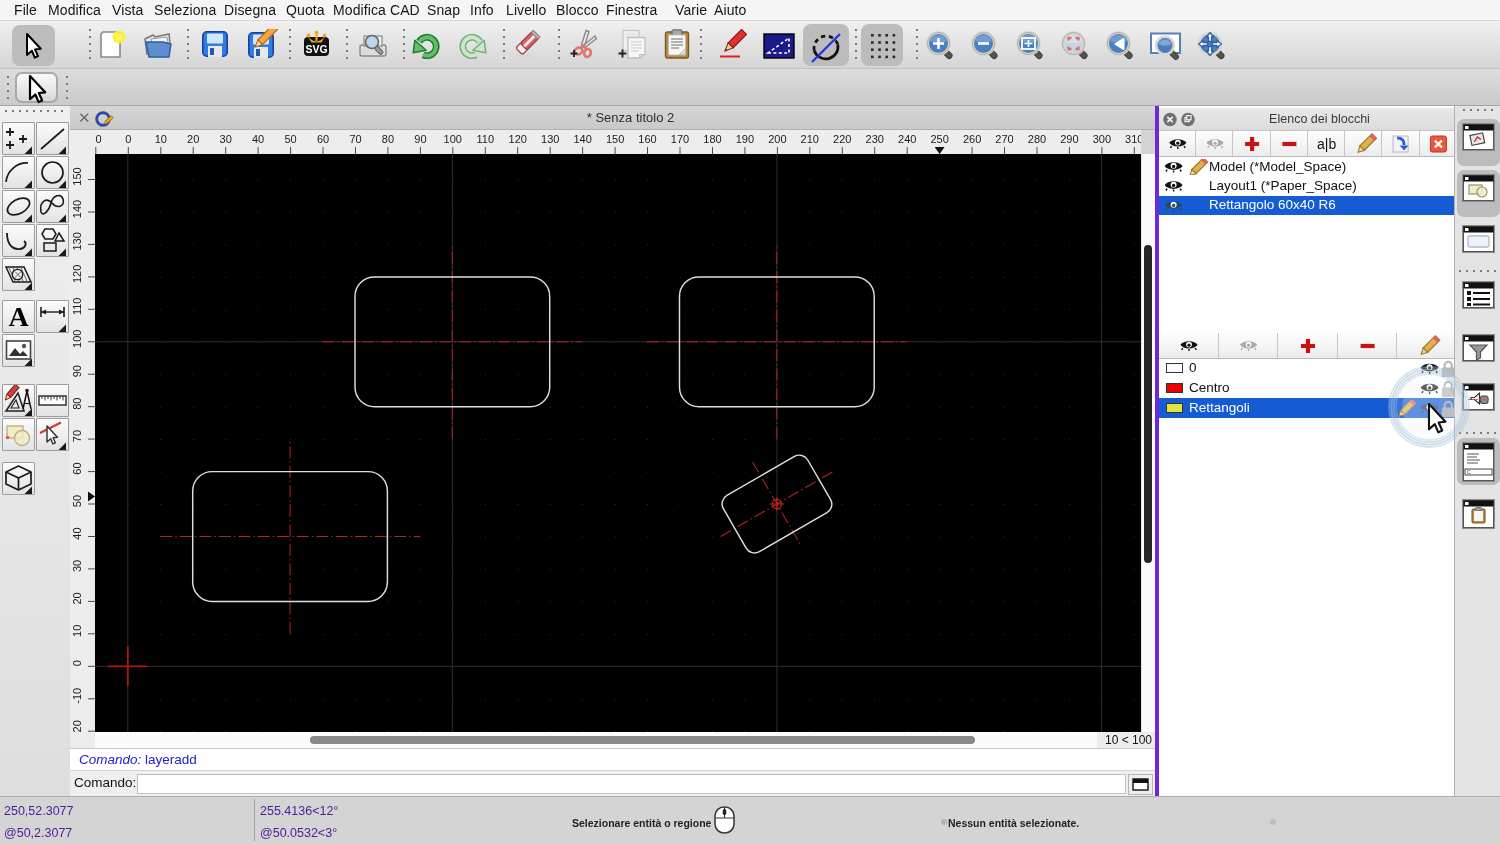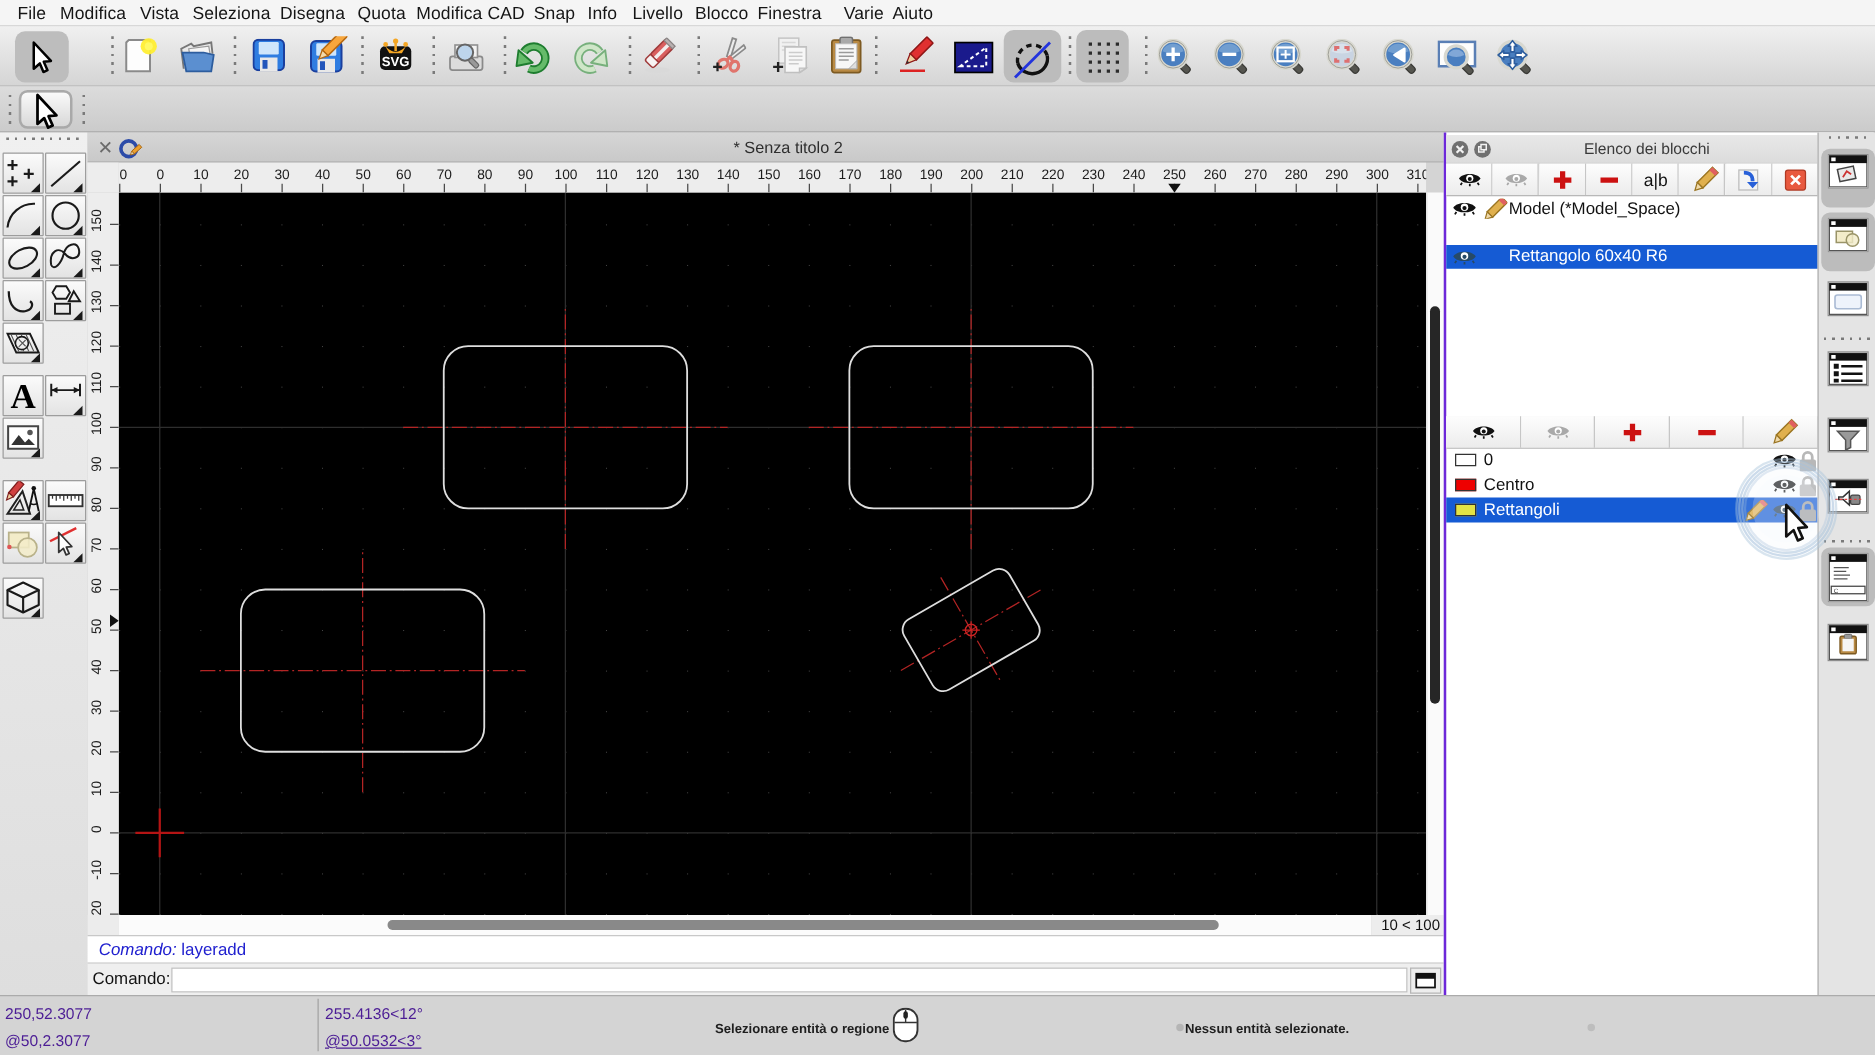--- a/index.html
+++ b/index.html
@@ -18,21 +18,21 @@
 #hscroll{left:95px;top:732px;width:1002px;height:16px;background:#fbfbfb;}
 #hthumb{left:310px;top:736px;width:665px;height:8px;background:#898989;border-radius:4px;}
 #gridinfo{left:1097px;top:732px;width:58px;height:16px;background:#ededed;font-size:12px;color:#111;text-align:right;line-height:16px;padding-right:3px;}
 #histrow{left:70px;top:748px;width:1085px;height:22px;background:#fff;border-top:1px solid #c8c8c8;font-size:13.5px;line-height:22px;color:#2020cf;}
 #cmdrow{left:70px;top:770px;width:1085px;height:26px;background:#efefef;border-top:1px solid #d4d4d4;}
 #cmdinput{position:absolute;left:67px;top:3px;width:989px;height:20px;background:#fff;border:1px solid #c0c0c0;}
 #cmdbtn{position:absolute;left:1058px;top:3px;width:25px;height:21px;background:#ededed;border:1px solid #b5b5b5;}
 #statusbar{left:0;top:796px;width:1500px;height:48px;background:#d4d4d4;border-top:1px solid #ababab;}
 #statusbar .c{position:absolute;font-size:12.5px;color:#4c1d95;}
 #statusbar .m{position:absolute;font-size:10.5px;font-weight:600;color:#1f1f1f;}
-#panels{left:1155px;top:106px;width:344px;height:690px;background:#fff;border-left:2px solid #6d28d9;}
+#panels{left:1155px;top:106px;width:344px;height:690px;background:#fff;border-left:4px solid #6d28d9;}
 .phead{position:absolute;left:0;width:299px;height:23px;background:linear-gradient(#e8e8e8,#dcdcdc);border-bottom:1px solid #c4c4c4;}
 .phead .ttl{position:absolute;width:100%;text-align:center;top:4px;font-size:12.5px;color:#3a3a3a;padding-left:22px;box-sizing:border-box;}
 .pbar{position:absolute;left:0;width:299px;background:#f2f2f2;border-bottom:1px solid #b8b8b8;}
 .pbarbtn{position:absolute;top:0;height:100%;background:linear-gradient(#fdfdfd,#ececec);border-right:1px solid #c6c6c6;}
 .prow{position:absolute;left:0;width:299px;font-size:13.5px;color:#111;}
 .prow.sel{background:#155bd4;color:#fff;}
 #rightbar{left:1454px;top:106px;width:46px;height:690px;background:#e4e4e4;border-left:1px solid #b0b0b0;}
 .rbtn{position:absolute;left:7px;width:33px;background:#fff;border:1px solid #8d8d8d;}
 .rbg{position:absolute;left:2px;width:43px;background:#bcbcbc;border-radius:7px;}
 </style></head><body>
@@ -549,21 +549,21 @@
     <div id="cmdbtn"><svg width="23" height="19" viewBox="0 0 23 19">
         <rect x="4" y="4" width="15" height="11" fill="#fff" stroke="#111" stroke-width="1.4"></rect>
         <rect x="4" y="4" width="15" height="4" fill="#111"></rect>
       </svg></div>
   </div>
 <div id="statusbar" class="abs">
 <div class="c" style="left:4px;top:7px;">250,52.3077</div>
 <div class="c" style="left:4px;top:29px;">@50,2.3077</div>
 <div class="abs" style="left:254px;top:2px;width:1px;height:42px;background:#a2a2a2;"></div>
 <div class="c" style="left:260px;top:7px;">255.4136&lt;12°</div>
-<div class="c" style="left:260px;top:29px;text-decoration:underline;">@50.0532&lt;3°</div>
+<div class="c" style="left:260px;top:29px;">@50.0532&lt;3°</div>
 <div class="m" style="left:572px;top:20px;">Selezionare entità o regione</div>
 <svg class="abs" style="left:714px;top:9px;" width="22" height="29" viewBox="0 0 22 29">
       <rect x="1" y="1" width="19" height="26" rx="9" fill="#fff" stroke="#333" stroke-width="1.5"></rect>
       <path d="M10.5,2 v10 M1.5,12 h18" stroke="#333" stroke-width="1.1"></path>
       <rect x="8.7" y="3" width="3.6" height="6" rx="1.8" fill="#222"></rect>
     </svg>
 <div class="abs" style="left:941px;top:22px;width:6px;height:6px;border-radius:3px;background:#b5b5b5;"></div>
 <div class="m" style="left:948px;top:20px;">Nessun entità selezionate.</div>
 <div class="abs" style="left:1270px;top:22px;width:6px;height:6px;border-radius:3px;background:#bdbdbd;"></div>
 </div>
@@ -634,20 +634,33 @@
           </g>
         </g>
         <g transform="translate(24,0.5) scale(1.1) rotate(45 8 8)">
           <rect x="5.5" y="-3" width="5.5" height="15" fill="#e0b04e" stroke="#9a7522" stroke-width="1"></rect>
           <rect x="5.5" y="-3" width="5.5" height="3" fill="#e06060"></rect>
           <path d="M5.5,12 h5.5 l-2.7,5 z" fill="#f0d9a9" stroke="#9a7522" stroke-width="0.9"></path>
         </g>
       </svg>
       <span style="position:absolute;left:50px;top:1.5px;">Model (*Model_Space)</span>
     </div>
+<div class="prow" style="top:70.4px;height:19.4px;">
+      <svg class="abs" style="left:5px;top:2px;" width="44" height="16" viewBox="0 0 44 16">
+        <g transform="translate(0,0.5) scale(1.2)">
+          <path d="M0.5,5.5 C3,1.3 13,1.3 15.5,5.5 C13,9.7 3,9.7 0.5,5.5 Z" fill="#111"></path>
+          <circle cx="8" cy="5.3" r="2.5" fill="#fff"></circle>
+          <circle cx="8" cy="5.8" r="1.4" fill="#111"></circle>
+          <g stroke="#111" stroke-width="1.2">
+            <path d="M2.6,8.4 L1.6,10 M8,9.2 V10.9 M13.4,8.4 L14.4,10"></path>
+          </g>
+        </g>
+      </svg>
+      <span style="position:absolute;left:50px;top:1.5px;">Layout1 (*Paper_Space)</span>
+    </div>
 <div class="prow sel" style="top:89.8px;height:19.4px;">
       <svg class="abs" style="left:5px;top:2px;" width="44" height="16" viewBox="0 0 44 16">
         <g transform="translate(0,0.5) scale(1.2)">
           <path d="M0.5,5.5 C3,1.3 13,1.3 15.5,5.5 C13,9.7 3,9.7 0.5,5.5 Z" fill="#274a66"></path>
           <circle cx="8" cy="5.3" r="2.5" fill="#fff"></circle>
           <circle cx="8" cy="5.8" r="1.4" fill="#274a66"></circle>
           <g stroke="#274a66" stroke-width="1.2">
             <path d="M2.6,8.4 L1.6,10 M8,9.2 V10.9 M13.4,8.4 L14.4,10"></path>
           </g>
         </g>

